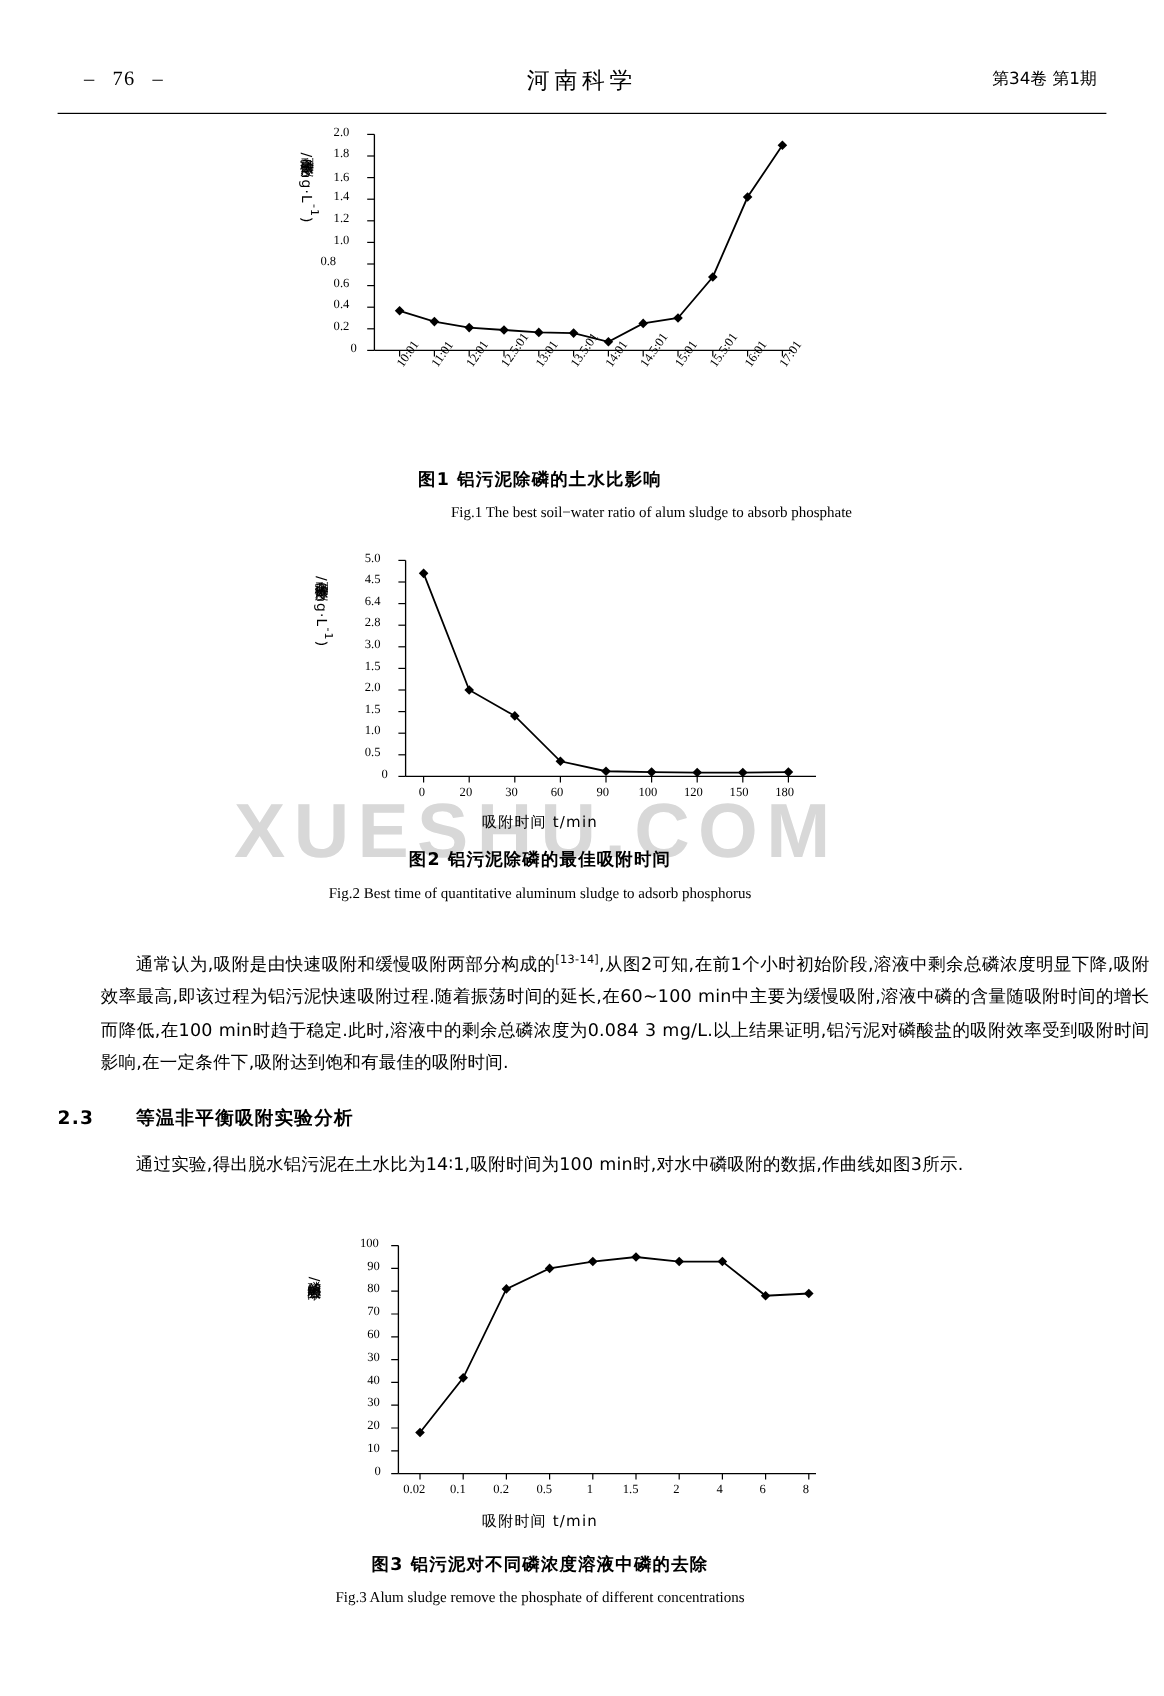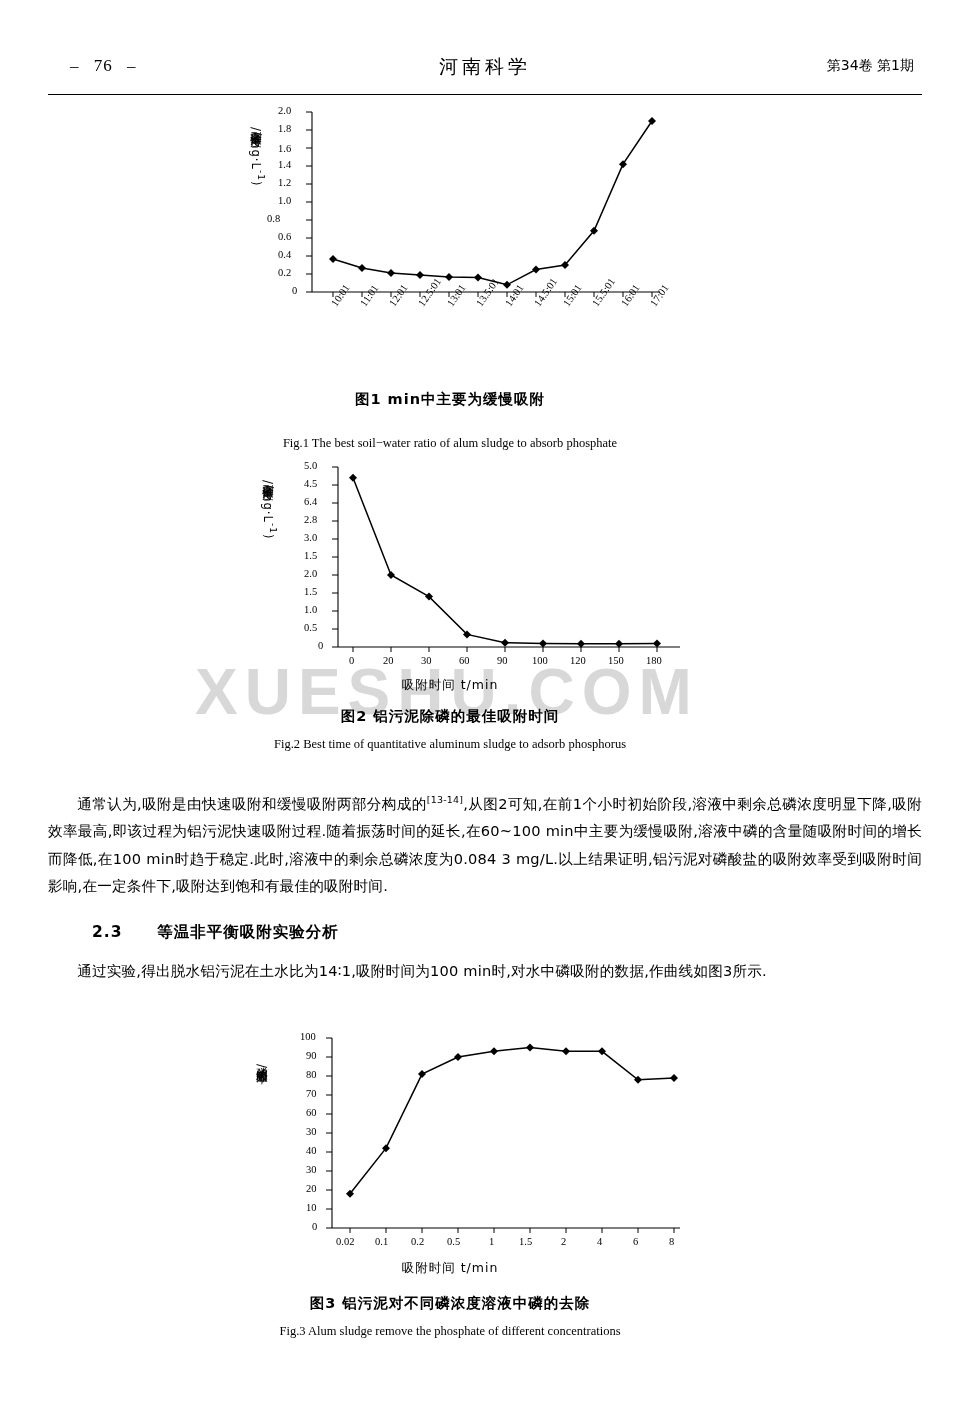--- a/index.html
+++ b/index.html
@@ -41,24 +41,25 @@
   }
   .tick-txt{position:absolute;font-size:10.5px;font-family:"Liberation Serif",serif;}
   .tick-rot{position:absolute;font-size:10.5px;font-family:"Liberation Serif",serif;
     transform:rotate(-55deg);transform-origin:left top;white-space:nowrap;}
 
   
   .para{
     position:absolute;font-family:"DejaVu Sans",sans-serif;
     font-size:14.6px;line-height:27.5px;text-align:justify;
     letter-spacing:0.2px;
+    margin-left:36px;
   }
   .heading{
     position:absolute;font-family:"DejaVu Sans",sans-serif;font-weight:bold;
-    font-size:15.5px;letter-spacing:1px;margin-left:44px;
+    font-size:15.5px;letter-spacing:1px;
   }
   .sup{font-size:9.5px;vertical-align:super;}
 
   
   .wm-xueshu{
     position:absolute;left:195px;top:655px;
     font-family:"Liberation Sans",sans-serif;
     font-size:64px;font-weight:bold;color:#d8d8d8;
     letter-spacing:7px;z-index:0;
   }
@@ -156,22 +157,22 @@
       <div class="tick-rot" style="left:186px;top:202px;">12.5:01</div>
       <div class="tick-rot" style="left:215px;top:202px;">13:01</div>
       <div class="tick-rot" style="left:244px;top:202px;">13.5:01</div>
       <div class="tick-rot" style="left:273px;top:202px;">14:01</div>
       <div class="tick-rot" style="left:302px;top:202px;">14.5:01</div>
       <div class="tick-rot" style="left:331px;top:202px;">15:01</div>
       <div class="tick-rot" style="left:360px;top:202px;">15.5:01</div>
       <div class="tick-rot" style="left:389px;top:202px;">16:01</div>
       <div class="tick-rot" style="left:418px;top:202px;">17:01</div>
     </div>
-    <div class="cap-cn" style="left:-40px;top:290px;width:520px;">图1   min中主要为缓慢吸附</div>
-    <div class="cap-en" style="left:-40px;top:336px;width:520px;">Fig.1    The best soil−water ratio of alum sludge to absorb phosphate</div>
+    <div class="cap-cn" style="left:-40px;top:290px;width:520px;">图1   铝污泥除磷的土水比影响</div>
+    <div class="cap-en" style="left:-40px;top:320px;width:520px;text-align:right;">Fig.1    The best soil−water ratio of alum sludge to absorb phosphate</div>
   </div>
 
   <div class="figblock" style="left:230px;top:455px;width:520px;height:310px;">
     <div class="chart" style="position:absolute;left:0;top:0;width:520px;height:215px;">
       <div class="axis-y-label" style="left:30px;top:20px;height:165px;">剩余磷浓度/(mg·L<span style="font-size:9px;vertical-align:super;">-1</span>)</div>
       <svg width="520" height="215" style="position:absolute;left:0;top:0;">
         <line x1="108" y1="12" x2="108" y2="192" stroke="#000" stroke-width="1.1"></line>
         <line x1="108" y1="192" x2="450" y2="192" stroke="#000" stroke-width="1.1"></line>
         <g stroke="#000" stroke-width="1">
           <line x1="108" y1="192" x2="102" y2="192"></line>

